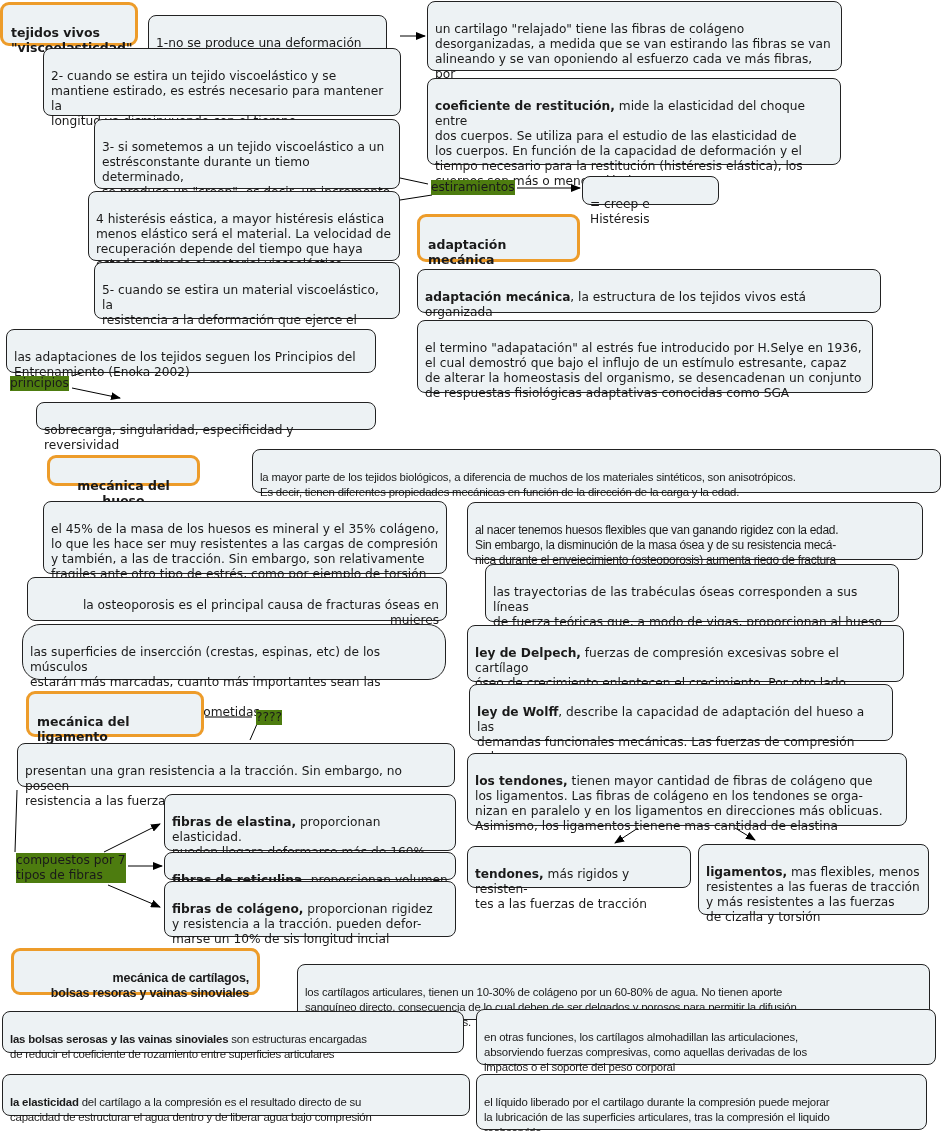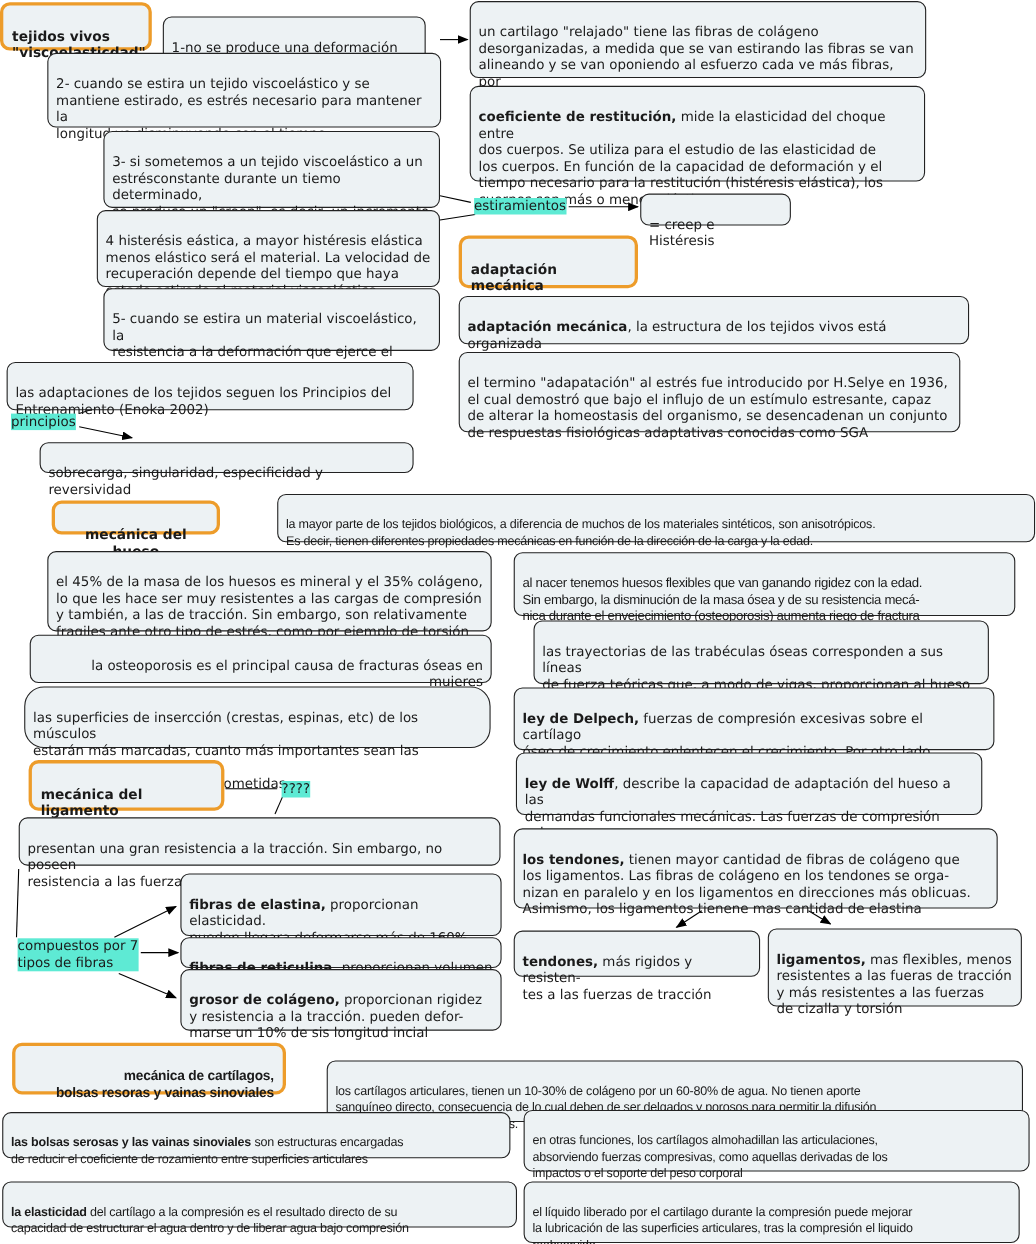--- a/index.html
+++ b/index.html
@@ -4,21 +4,21 @@
   <style>
     html, body { margin: 0; padding: 0; background: #ffffff; }
     body { width: 942px; height: 1131px; position: relative; overflow: hidden;
            font-family: "DejaVu Sans", sans-serif; color: #1a1a1a; }
     .node { position: absolute; box-sizing: border-box; background: #edf2f4;
             border: 1px solid #222; border-radius: 8px; padding: 5px 7px;
             font-size: 12.2px; line-height: 15px; white-space: pre-line; }
     .topic { position: absolute; box-sizing: border-box; background: #edf2f4;
              border: 3px solid #ed9c2a; border-radius: 9px; padding: 5px 8px;
              font-size: 12.5px; line-height: 15px; font-weight: bold; white-space: pre-line; }
-    .label { position: absolute; font-size: 12.2px; line-height: 15px; background: #5eead4; white-space: pre-line; }
+    .label { position: absolute; font-size: 12.2px; line-height: 15px; background: #4d7c0f; white-space: pre-line; }
     .narrow { font-family: "Liberation Sans", sans-serif; font-size: 11.4px; letter-spacing: -0.2px; }
     .narrow2 { font-family: "Liberation Sans", sans-serif; font-size: 12px; letter-spacing: -0.3px; }
     b { font-weight: bold; }
     svg.links { position: absolute; left: 0; top: 0; }
   </style>
 </head>
 <body>
 
 <svg class="links" width="942" height="1131">
   <defs>
@@ -171,21 +171,21 @@
 tipos de fibras</div>
 <div class="node" style="left:164px;top:794px;width:292px;height:57px;">
   <b>fibras de elastina,</b><span> proporcionan elasticidad.
 pueden llegara deformarse más de 160%
 de su longitud inicial.</span>
 </div>
 <div class="node" style="left:164px;top:852px;width:292px;height:28px;">
   <b>fibras de reticulina,</b><span> proporcionan volumen</span>
 </div>
 <div class="node" style="left:164px;top:881px;width:292px;height:56px;">
-  <b>grosor de colágeno,</b><span> proporcionan rigidez
+  <b>fibras de colágeno,</b><span> proporcionan rigidez
 y resistencia a la tracción. pueden defor-
 marse un 10% de sis longitud incial</span>
 </div>
 <div class="node" style="left:467px;top:753px;width:440px;height:73px;">
   <b>los tendones,</b><span> tienen mayor cantidad de fibras de colágeno que
 los ligamentos. Las fibras de colágeno en los tendones se orga-
 nizan en paralelo y en los ligamentos en direcciones más oblicuas.
 Asimismo, los ligamentos tienene mas cantidad de elastina</span>
 </div>
 <div class="node" style="left:467px;top:846px;width:224px;height:42px;">

